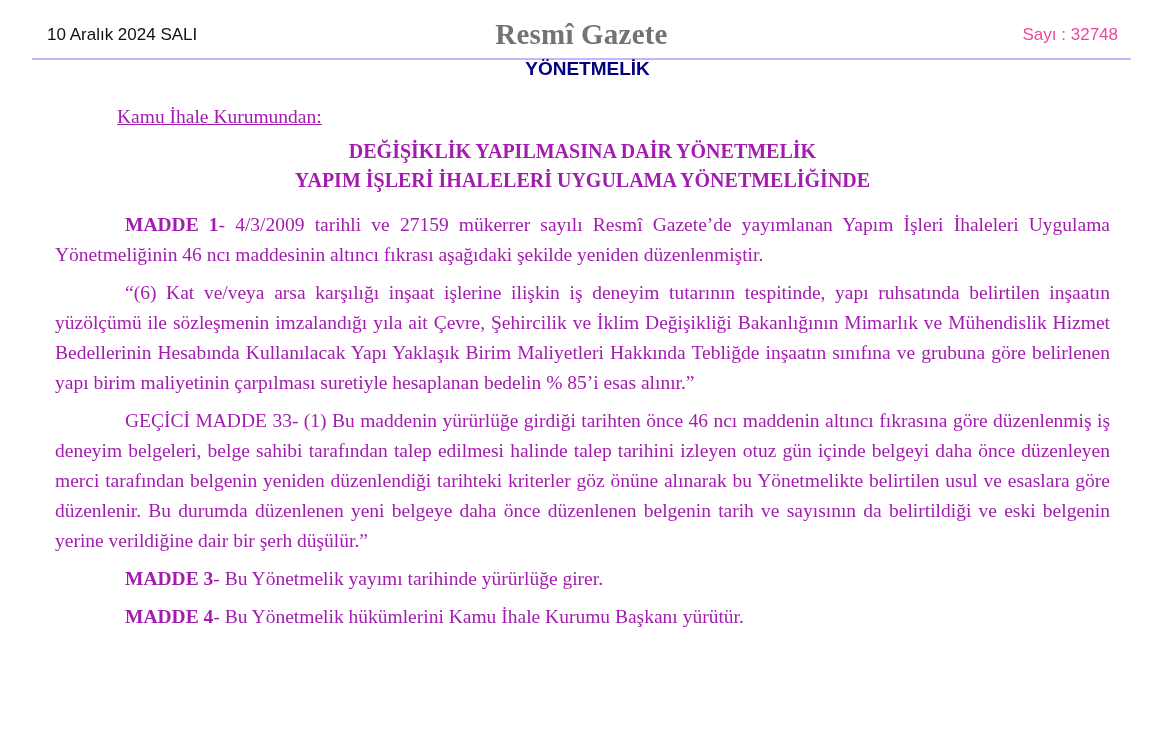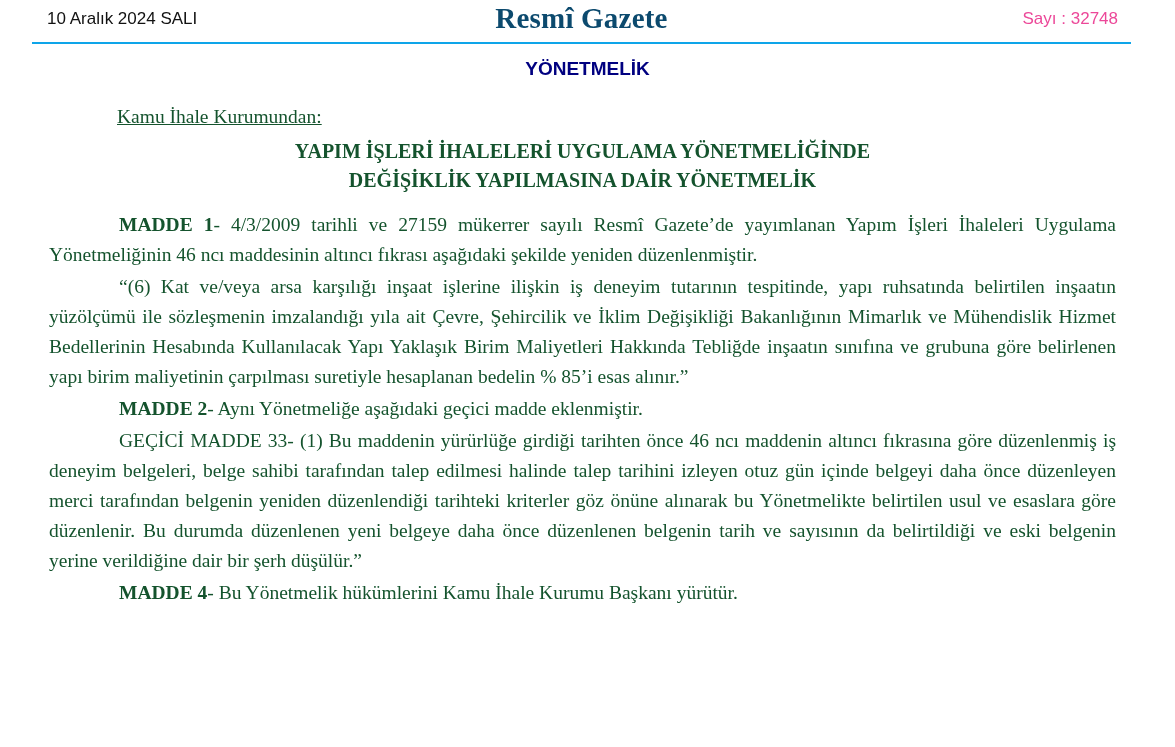--- a/index.html
+++ b/index.html
@@ -10,43 +10,43 @@
     body {
       width: 1175px;
       height: 747px;
       position: relative;
       overflow: hidden;
       color: #000;
     }
     .masthead {
       position: absolute;
       left: 32px;
-      top: 0;
+      top: 16px;
       width: 1099px;
       height: 42px;
-      border-bottom: 2px solid #0ea5e9;
+      border-bottom: 2px solid #c4b5fd;
     }
     .mast-date {
       position: absolute;
       left: 15px;
       top: 9px;
       font-family: "Liberation Sans", sans-serif;
       font-size: 17px;
       color: #111;
     }
     .mast-title {
       position: absolute;
       left: 0;
       right: 0;
       top: 2px;
       text-align: center;
       font-family: "Liberation Serif", serif;
       font-weight: bold;
       font-size: 29px;
-      color: #0c4a6e;
+      color: #737373;
       letter-spacing: 0.2px;
     }
     .mast-issue {
       position: absolute;
       right: 13px;
       top: 9px;
       font-family: "Liberation Sans", sans-serif;
       font-size: 17px;
       color: #ec4899;
     }
@@ -62,66 +62,66 @@
       color: #000080;
     }
     .doc {
       position: absolute;
       left: 47px;
       top: 102px;
       width: 1071px;
       font-family: "Liberation Serif", serif;
       font-size: 19.5px;
       line-height: 30px;
-      color: #14532d;
+      color: #a21caf;
     }
     .institution {
       margin-left: 70px;
       text-decoration: underline;
       margin-bottom: 5px;
     }
     .reg-title {
       text-align: center;
       font-weight: bold;
       font-size: 20px;
       line-height: 29px;
       margin-bottom: 15px;
     }
     .para {
       text-align: justify;
       text-indent: 70px;
-      margin: 2px;
+      margin: 8px;
     }
     .para b {
       font-weight: bold;
     }
   </style>
 </head>
 <body>
 
 <header class="masthead">
   <span class="mast-date">10 Aralık 2024 SALI</span>
   <div class="mast-title">Resmî Gazete</div>
   <span class="mast-issue">Sayı : 32748</span>
 </header>
 
 <div class="section-heading">YÖNETMELİK</div>
 
 <main class="doc">
   <div class="institution">Kamu İhale Kurumundan:</div>
 
   <div class="reg-title">
+    <div>DEĞİŞİKLİK YAPILMASINA DAİR YÖNETMELİK</div>
     <div>YAPIM İŞLERİ İHALELERİ UYGULAMA YÖNETMELİĞİNDE</div>
-    <div>DEĞİŞİKLİK YAPILMASINA DAİR YÖNETMELİK</div>
   </div>
 
   <p class="para"><b>MADDE 1</b><span>- 4/3/2009 tarihli ve 27159 mükerrer sayılı Resmî Gazete’de yayımlanan Yapım İşleri İhaleleri Uygulama Yönetmeliğinin 46 ncı maddesinin altıncı fıkrası aşağıdaki şekilde yeniden düzenlenmiştir.</span></p>
 
   <p class="para"><span>“(6) Kat ve/veya arsa karşılığı inşaat işlerine ilişkin iş deneyim tutarının tespitinde, yapı ruhsatında belirtilen inşaatın yüzölçümü ile sözleşmenin imzalandığı yıla ait Çevre, Şehircilik ve İklim Değişikliği Bakanlığının Mimarlık ve Mühendislik Hizmet Bedellerinin Hesabında Kullanılacak Yapı Yaklaşık Birim Maliyetleri Hakkında Tebliğde inşaatın sınıfına ve grubuna göre belirlenen yapı birim maliyetinin çarpılması suretiyle hesaplanan bedelin % 85’i esas alınır.”</span></p>
 
-  <p class="para"><b>MADDE 2</b><span>- Aynı Yönetmeliğe aşağıdaki geçici madde eklenmiştir.</span></p>
 
 
   <p class="para"><span>GEÇİCİ MADDE 33- (1) Bu maddenin yürürlüğe girdiği tarihten önce 46 ncı maddenin altıncı fıkrasına göre düzenlenmiş iş deneyim belgeleri, belge sahibi tarafından talep edilmesi halinde talep tarihini izleyen otuz gün içinde belgeyi daha önce düzenleyen merci tarafından belgenin yeniden düzenlendiği tarihteki kriterler göz önüne alınarak bu Yönetmelikte belirtilen usul ve esaslara göre düzenlenir. Bu durumda düzenlenen yeni belgeye daha önce düzenlenen belgenin tarih ve sayısının da belirtildiği ve eski belgenin yerine verildiğine dair bir şerh düşülür.”</span></p>
 
+  <p class="para"><b>MADDE 3</b><span>- Bu Yönetmelik yayımı tarihinde yürürlüğe girer.</span></p>
 
   <p class="para"><b>MADDE 4</b><span>- Bu Yönetmelik hükümlerini Kamu İhale Kurumu Başkanı yürütür.</span></p>
 </main>
 
 </body></html>

